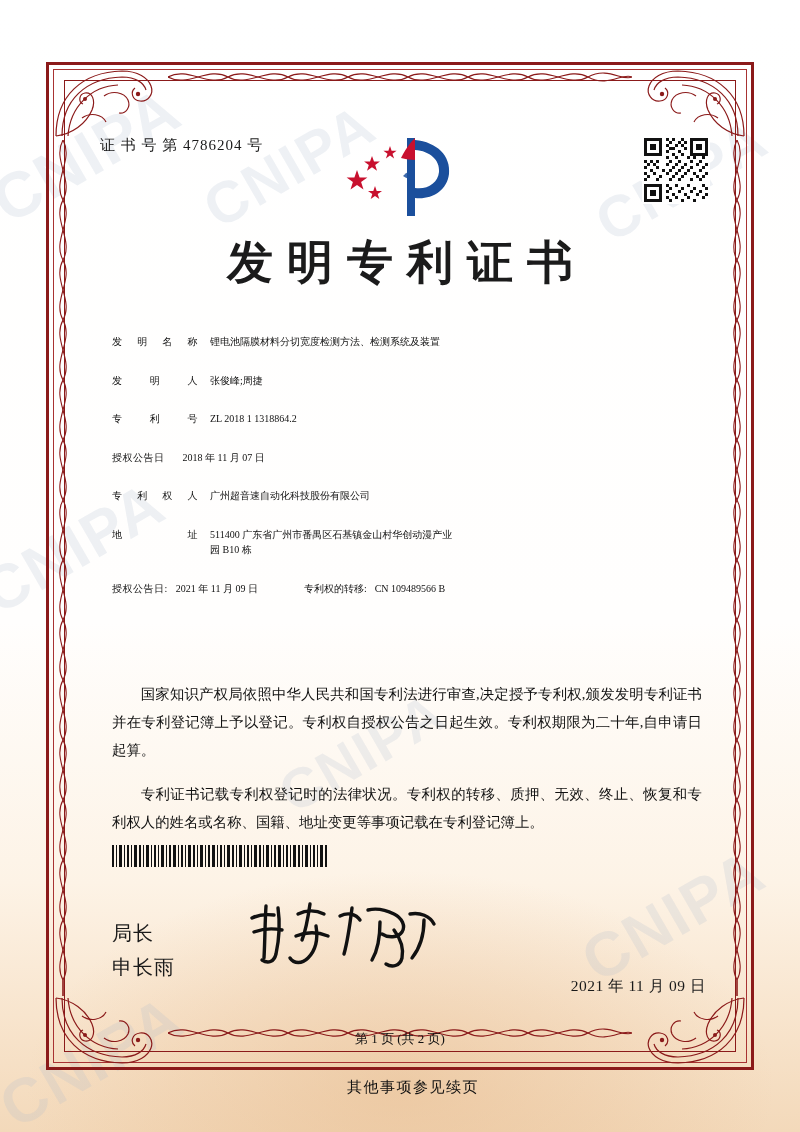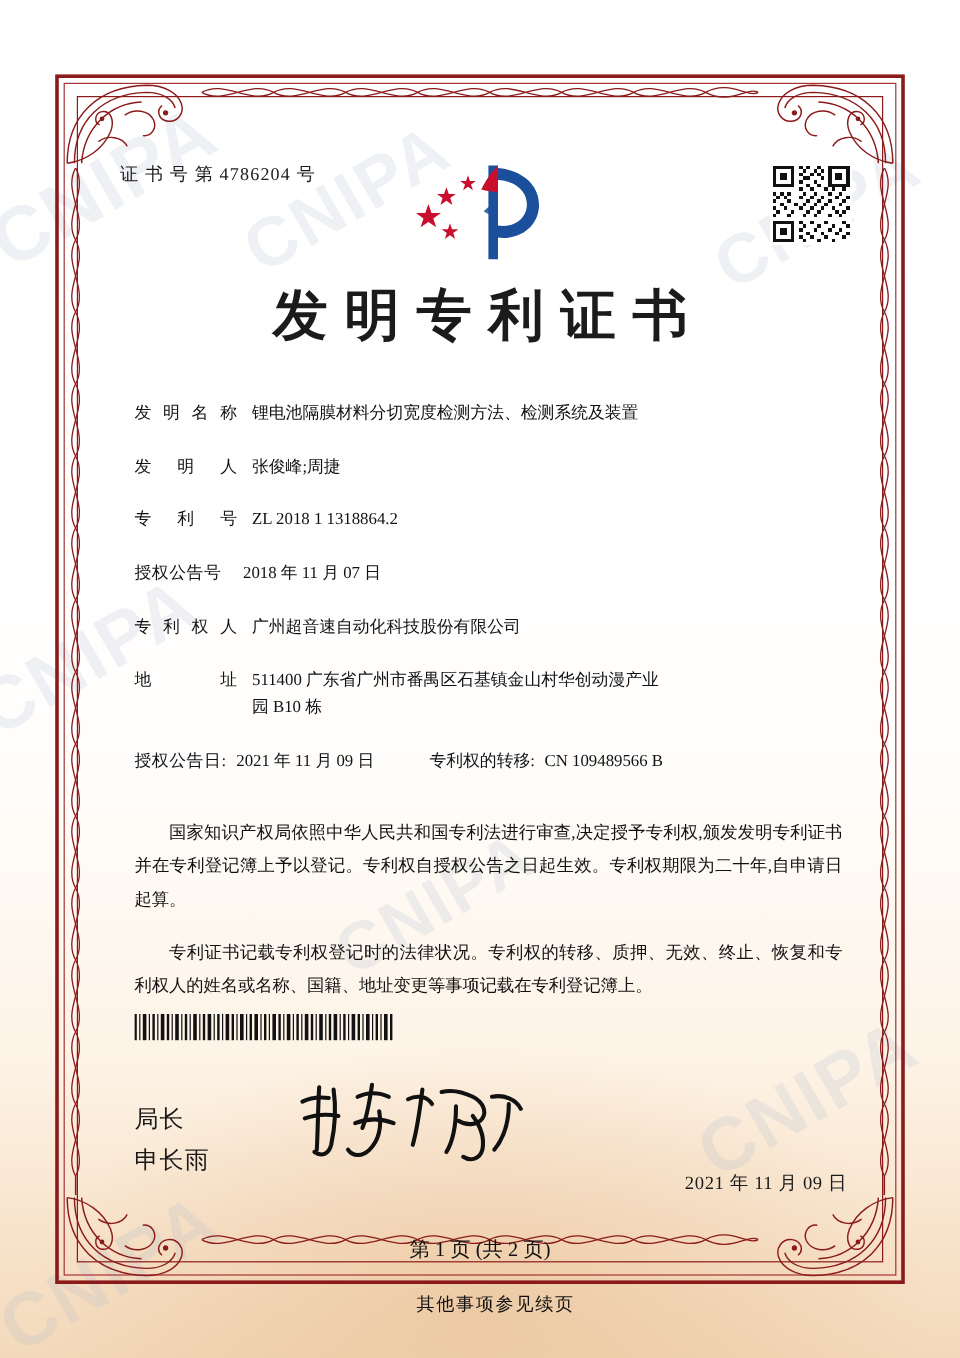--- a/index.html
+++ b/index.html
@@ -123,21 +123,21 @@
     text-indent: 14px;
     color: #1b1b1b;
     font-family: "DejaVu Serif", "Liberation Serif", serif;
   }
 
   
   .fields {
     position: absolute;
     left: 112px; top: 334px;
     width: 600px;
-    font-size: 14px;
+    font-size: 10px;
     line-height: 1.55;
     color: #111;
   }
   .frow {
     display: flex;
     align-items: flex-start;
     margin-bottom: 23px;
   }
   .flabel {
     flex: 0 0 auto;
@@ -203,21 +203,21 @@
     box-sizing: border-box;
     font-size: 15.5px;
     letter-spacing: 0.5px;
   }
 
   .page-no {
     position: absolute;
     left: 0; top: 1030px;
     width: 800px;
     text-align: center;
-    font-size: 17px;
+    font-size: 13px;
     color: #111;
   }
 
   .footer-note {
     position: absolute;
     left: 13px; top: 1078px;
     width: 800px;
     text-align: center;
     font-size: 15px;
     letter-spacing: 1.5px;
@@ -465,21 +465,21 @@
     </div>
     <div class="frow">
       <span class="flabel spread-3">发明人</span>
       <span class="fvalue">张俊峰;周捷</span>
     </div>
     <div class="frow">
       <span class="flabel spread-3">专利号</span>
       <span class="fvalue">ZL 2018 1 1318864.2</span>
     </div>
     <div class="frow">
-      <span class="flabel">授权公告号</span>
+      <span class="flabel">授权公告日</span>
       <span class="fvalue" style="padding-left:18px;">2018 年 11 月 07 日</span>
     </div>
     <div class="frow">
       <span class="flabel spread-4">专利权人</span>
       <span class="fvalue">广州超音速自动化科技股份有限公司</span>
     </div>
     <div class="frow">
       <span class="flabel spread-4">地址</span>
       <span class="fvalue">
         <span>511400 广东省广州市番禺区石基镇金山村华创动漫产业</span>

